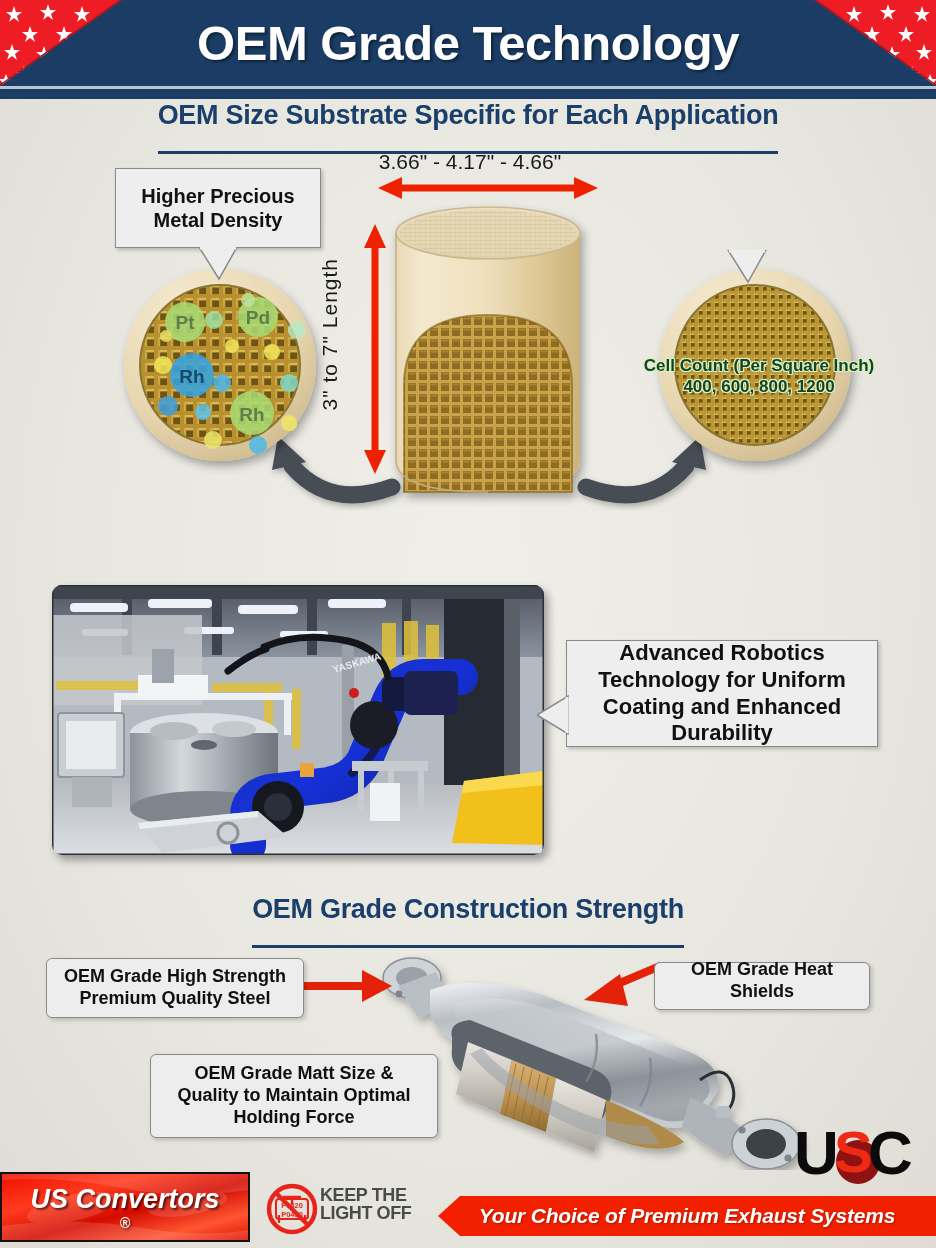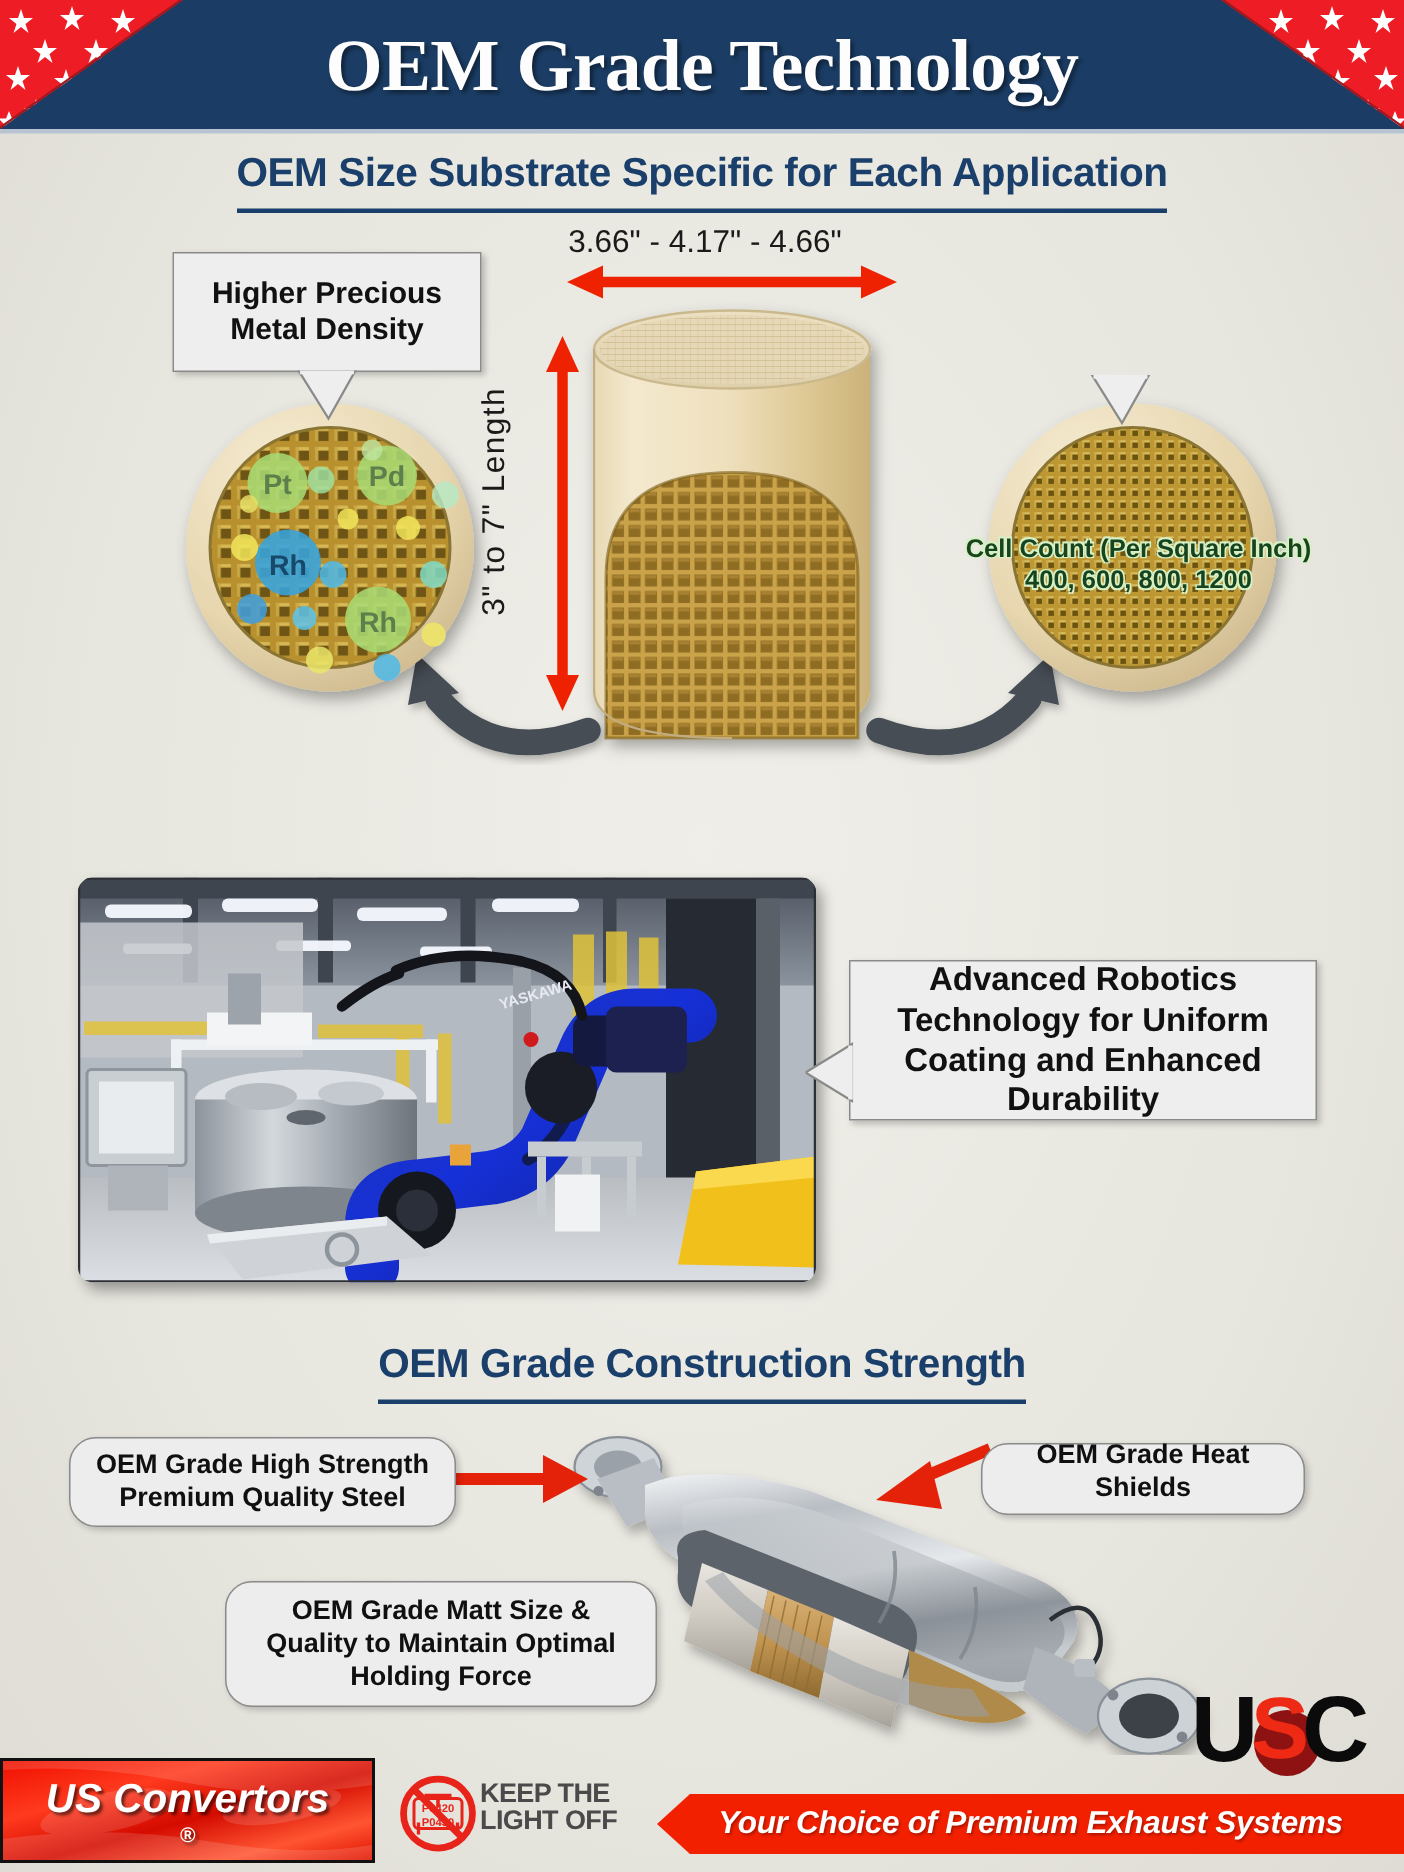--- a/index.html
+++ b/index.html
@@ -6,46 +6,46 @@
   body{
     width:936px;height:1248px;
     background:#eae9e2;
     font-family:"Liberation Sans",sans-serif;
     position:relative;overflow:hidden;
   }
   .page{position:relative;width:936px;height:1248px;overflow:hidden;
         background:radial-gradient(ellipse at 50% 45%,#efeee8 0%,#e7e6df 60%,#dedcd4 100%);}
 
   
-  .header{position:absolute;left:0;top:0;width:936px;height:86px;background:#1b3d65;overflow:hidden;font-family:Liberation Serif, serif;}
+  .header{position:absolute;left:0;top:0;width:936px;height:99px;background:#1b3d65;overflow:hidden;}
   .header-title{position:absolute;left:0;top:0;width:936px;height:86px;
     display:flex;align-items:center;justify-content:center;
     color:#fdfdfd;font-size:49px;font-weight:bold;letter-spacing:-0.5px;
     text-shadow:2px 2px 3px rgba(0,0,0,.45);z-index:4;}
   .stars-left,.stars-right{position:absolute;top:0;height:86px;width:150px;z-index:2;}
   .stars-left{left:0;}
   .stars-right{right:0;}
   .hdr-rule{position:absolute;left:0;top:86px;width:936px;height:3px;background:#b9c4d2;}
 
   
   .sec-head{position:absolute;width:936px;text-align:center;
     color:#1b3f6b;font-weight:bold;font-size:27px;letter-spacing:-0.3px;}
-  .sec-head span{display:inline-block;border-bottom:3px solid #1b3f6b;padding-bottom:8px;}
+  .sec-head span{display:inline-block;border-bottom:3px solid #1b3f6b;padding-bottom:20px;}
   #head1{top:100px;}
   #head2{top:528px;}
   #head3{top:894px;}
 
   
   .callout{position:absolute;background:#eeeeee;border:1.5px solid #8a8a8a;
     box-shadow:2px 2px 4px rgba(0,0,0,.22);
     display:flex;align-items:center;justify-content:center;text-align:center;
     color:#111;font-weight:bold;line-height:1.22;padding:7px 9px;box-sizing:border-box;}
 
   
-  .pill{position:absolute;background:#ededed;border:1.5px solid #8a8a8a;border-radius:18px;
+  .pill{position:absolute;background:#ededed;border:1.5px solid #8a8a8a;border-radius:6px;
     box-shadow:2px 2px 4px rgba(0,0,0,.20);
     display:flex;align-items:center;justify-content:center;text-align:center;
     color:#101010;font-weight:bold;line-height:1.22;padding:6px 12px;box-sizing:border-box;}
 
   
   .dim-w{position:absolute;left:330px;top:150px;width:280px;text-align:center;
     font-size:21px;color:#1a1a1a;font-weight:500;}
   .dim-l{position:absolute;left:318px;top:258px;width:34px;
     font-size:21px;color:#1a1a1a;font-weight:500;
     writing-mode:vertical-rl;transform:rotate(180deg);text-align:center;letter-spacing:1px;}

